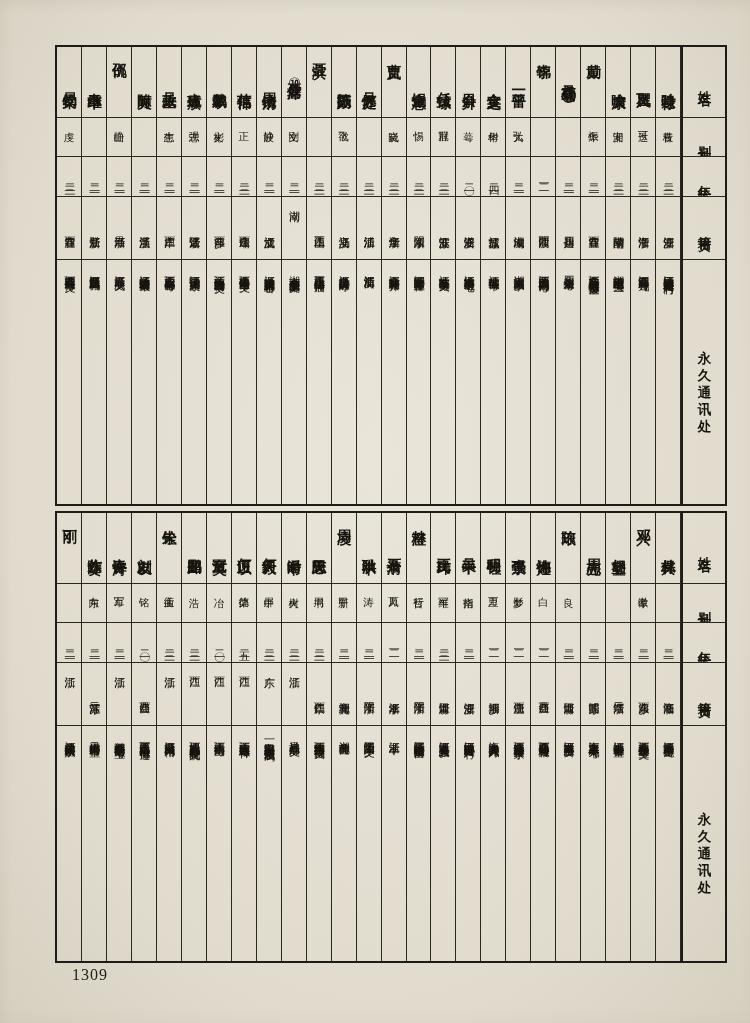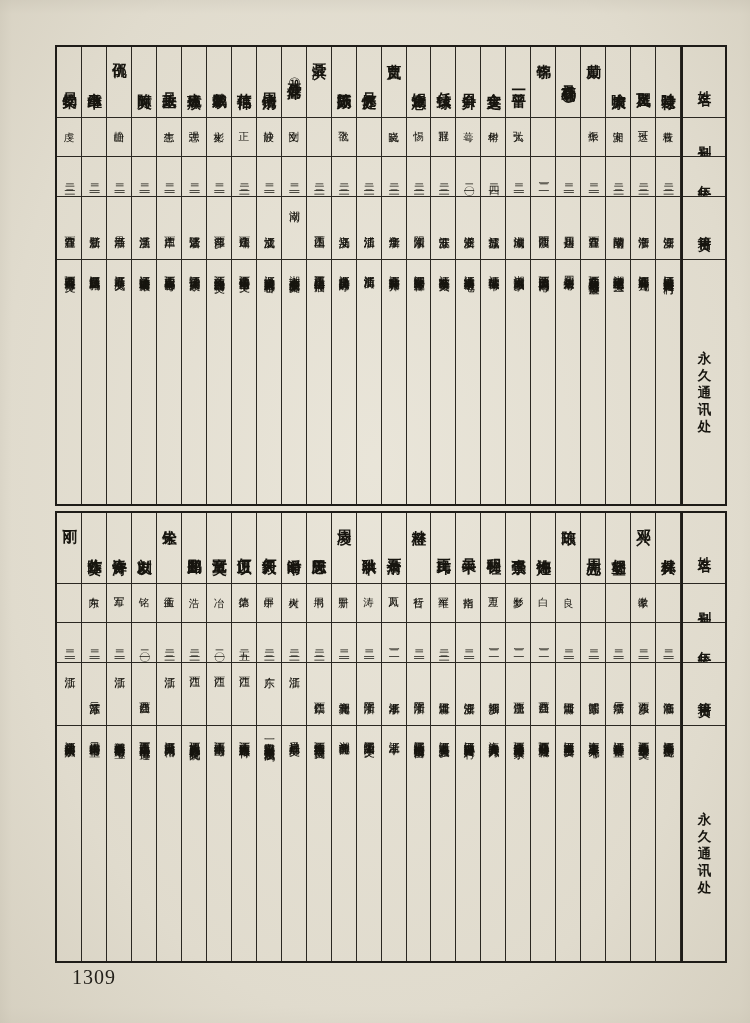--- a/index.html
+++ b/index.html
@@ -54,21 +54,21 @@
   .c-alias  { height:39px; font-size:10.5px; }
   .c-age    { height:40px; font-size:11px; letter-spacing:2px; }
   .c-native { height:63px; font-size:11px; }
   .c-addr   { flex:1 1 auto; font-size:11px; justify-content:flex-start; padding-top:7px; letter-spacing:.5px; }
   .spread2 { justify-content:space-between; padding:5px 0; }
   .header-col .cell { font-weight:700; font-size:13.5px; letter-spacing:3px; }
   .header-col .c-addr { justify-content:center; letter-spacing:17px; padding-top:0; }
   .page-number {
     position:absolute; left:72px; top:966px;
     font-family:"Liberation Serif","DejaVu Serif",serif;
-    font-size:20px; color:#23201a; letter-spacing:1px;
+    font-size:16px; color:#23201a; letter-spacing:1px;
   }
 </style>
 </head>
 <body>
 
 <div class="page">
   <div class="sheet-tone"></div>
 
   <div class="grid-table top">
     <div class="col header-col">

